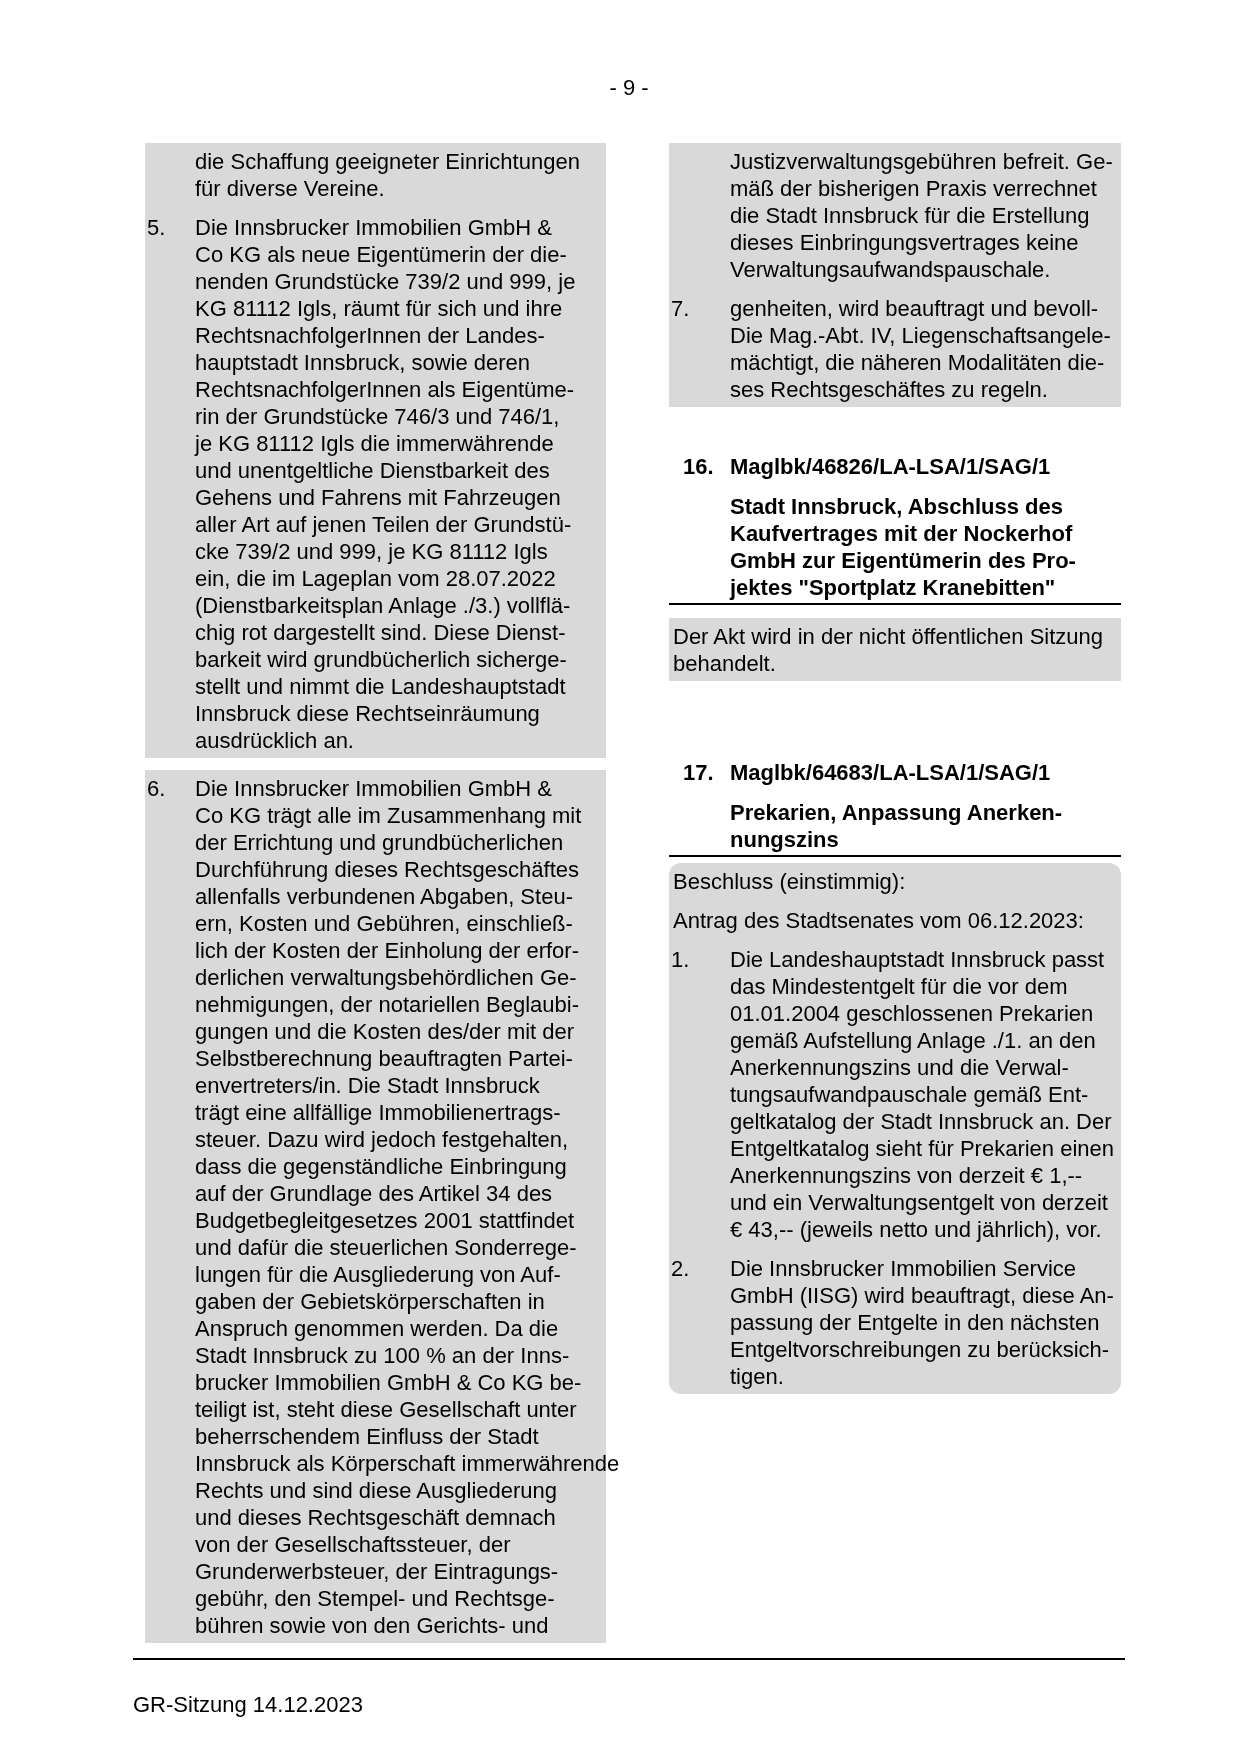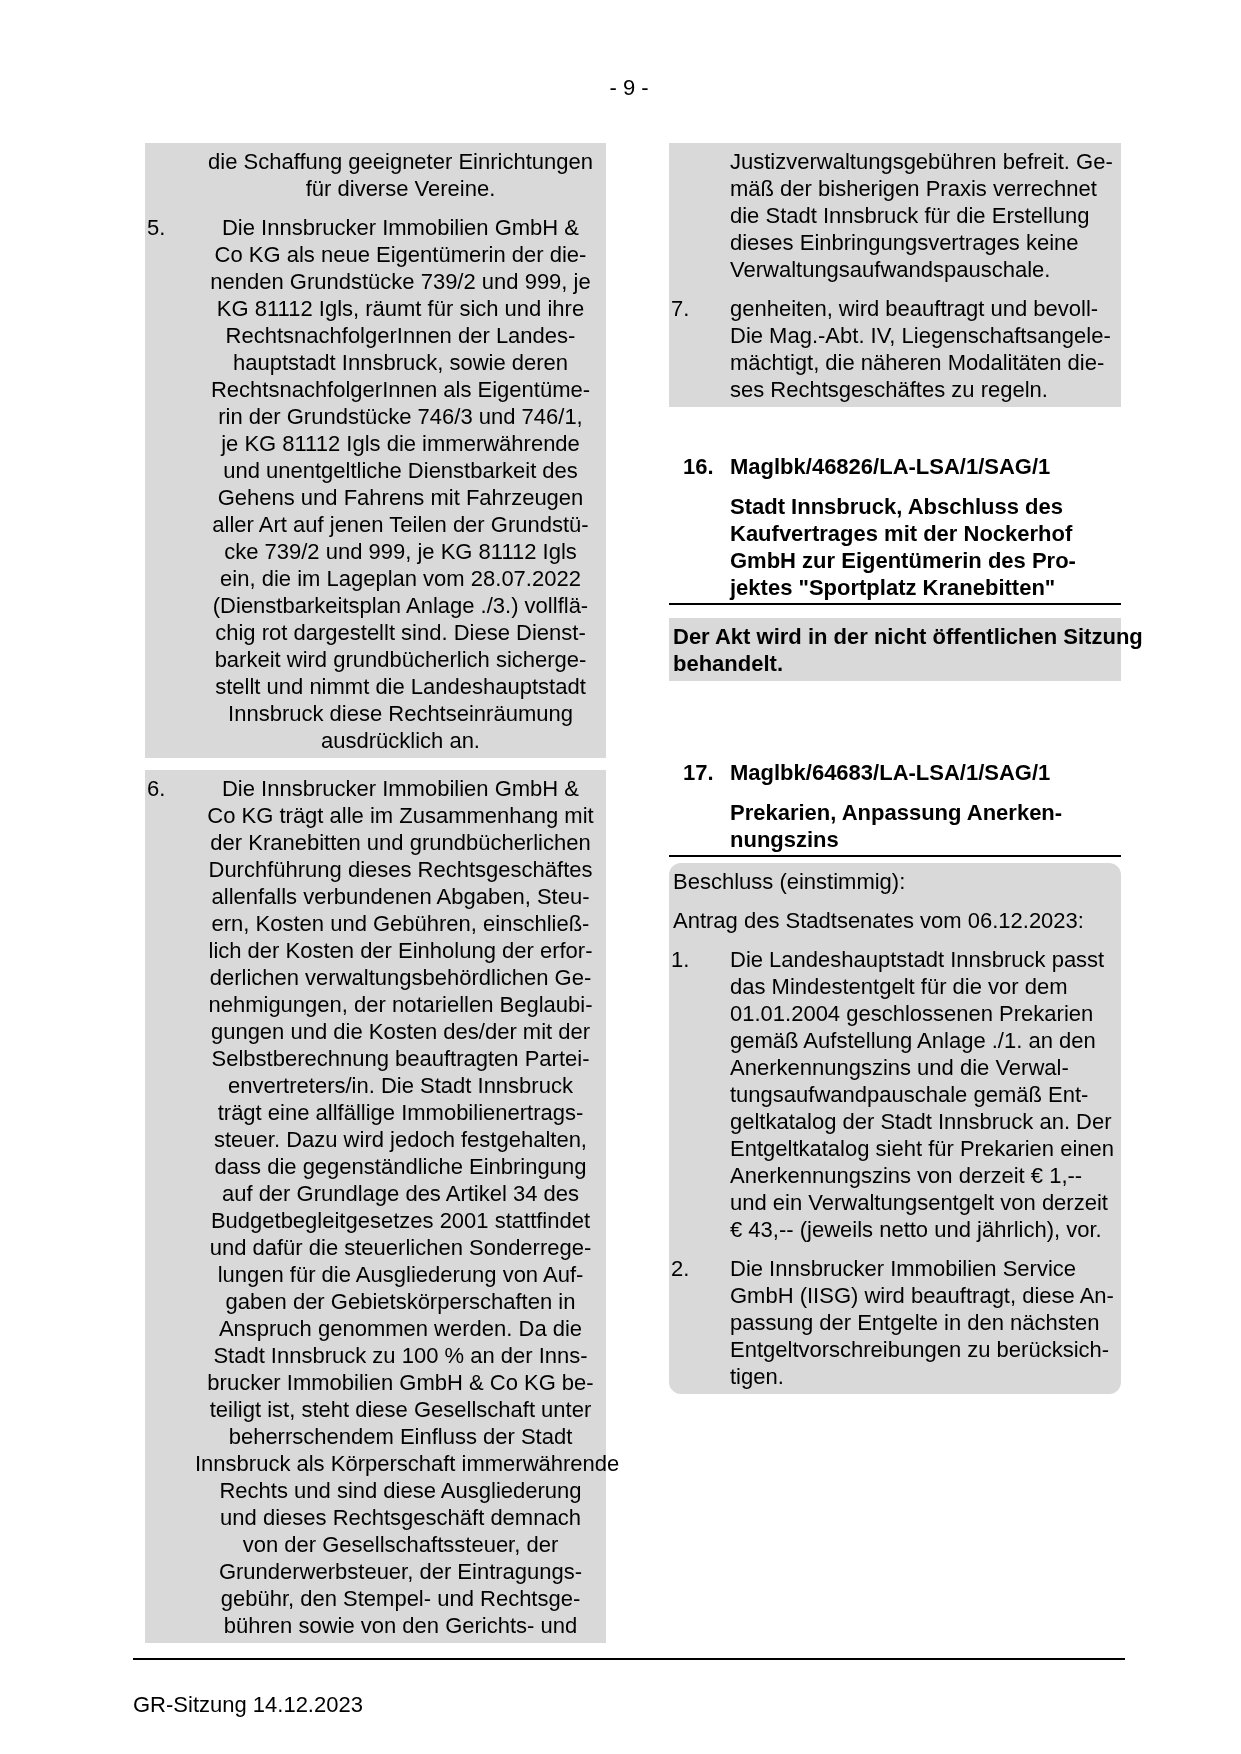--- a/index.html
+++ b/index.html
@@ -15,21 +15,21 @@
     overflow: hidden;
   }
   .header-num {
     position: absolute;
     top: 74px;
     left: 133px;
     width: 992px;
     text-align: center;
   }
   .col { position: absolute; top: 143px; }
-  .col-left  { left: 145px; width: 461px; text-align: center; }
+  .col-left  { left: 145px; width: 461px; }
   .col-right { left: 669px; width: 452px; }
 
   .block { position: relative; }
   .block.highlight { background: #d9d9d9; padding: 5px 0 4px 0; }
 
   .para { position: relative; }
   .para + .para { margin-top: 12px; }
   .col-left  .para { padding-left: 50px; }
   .col-right .para { padding-left: 61px; }
   .para.flush { padding-left: 4px !important; }
@@ -87,21 +87,21 @@
           <div class="line">stellt und nimmt die Landeshauptstadt</div>
           <div class="line">Innsbruck diese Rechtseinräumung</div>
           <div class="line">ausdrücklich an.</div>
         </div>
       </div>
       <div class="block highlight" style="margin-top: 12px;">
         <div class="para">
           <span class="num">6.</span>
           <div class="line">Die Innsbrucker Immobilien GmbH &amp;</div>
           <div class="line">Co KG trägt alle im Zusammenhang mit</div>
-          <div class="line">der Kranebitten und grundbücherlichen</div>
+          <div class="line">der Errichtung und grundbücherlichen</div>
           <div class="line">Durchführung dieses Rechtsgeschäftes</div>
           <div class="line">allenfalls verbundenen Abgaben, Steu-</div>
           <div class="line">ern, Kosten und Gebühren, einschließ-</div>
           <div class="line">lich der Kosten der Einholung der erfor-</div>
           <div class="line">derlichen verwaltungsbehördlichen Ge-</div>
           <div class="line">nehmigungen, der notariellen Beglaubi-</div>
           <div class="line">gungen und die Kosten des/der mit der</div>
           <div class="line">Selbstberechnung beauftragten Partei-</div>
           <div class="line">envertreters/in. Die Stadt Innsbruck</div>
           <div class="line">trägt eine allfällige Immobilienertrags-</div>
@@ -148,21 +148,21 @@
       <div class="block agenda" style="margin-top: 46px;">
         <div class="ref-row"><span class="num">16.</span><span class="ref">Maglbk/46826/LA-LSA/1/SAG/1</span></div>
         <div class="title">
           <div class="line">Stadt Innsbruck, Abschluss des</div>
           <div class="line">Kaufvertrages mit der Nockerhof</div>
           <div class="line">GmbH zur Eigentümerin des Pro-</div>
           <div class="line">jektes "Sportplatz Kranebitten"</div>
         </div>
         <div class="rule"></div>
       </div>
-      <div class="block highlight" style="margin-top: 13px; font-weight: bold;">
+      <div class="block highlight" style="margin-top: 13px;">
         <div class="para flush">
           <div class="line">Der Akt wird in der nicht öffentlichen Sitzung</div>
           <div class="line">behandelt.</div>
         </div>
       </div>
       <div class="block agenda" style="margin-top: 78px;">
         <div class="ref-row"><span class="num">17.</span><span class="ref">Maglbk/64683/LA-LSA/1/SAG/1</span></div>
         <div class="title">
           <div class="line">Prekarien, Anpassung Anerken-</div>
           <div class="line">nungszins</div>

